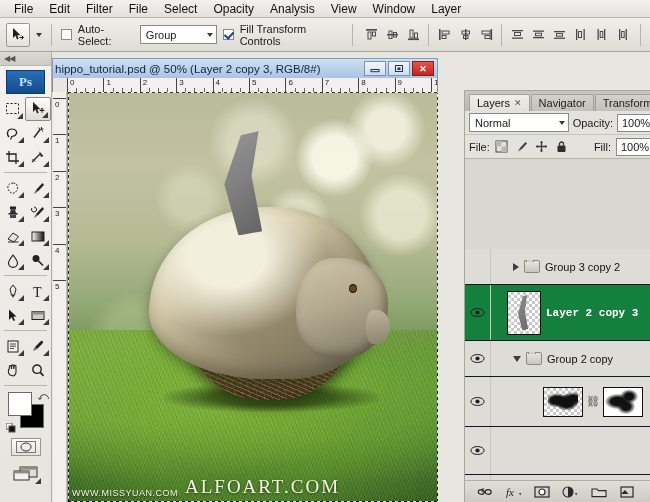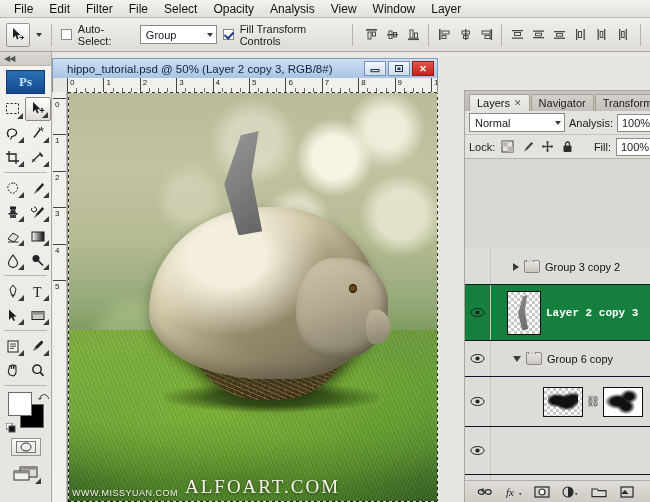--- a/index.html
+++ b/index.html
@@ -89,21 +89,21 @@
   .qmask { display:flex; justify-content:center; margin-top:4px; }
   .qmask-btn { width:30px;height:18px;border:1px solid #9a978f;background:linear-gradient(#fbfbfa,#e4e2dc);
                display:flex;align-items:center;justify-content:center; }
   .screenmode { display:flex; justify-content:center; margin-top:6px; position:relative;}
 
   
   .docwin { position:absolute; left:52px; top:58px; width:386px; bottom:0; }
   .doc-title {
     height:20px; background:linear-gradient(#cfe0f2,#a8c4e4);
     border:1px solid #7f9cc0; border-bottom:none;
-    display:flex; align-items:center; padding-left:14px; gap:4px;
+    display:flex; align-items:center; padding-left:2px; gap:4px;
     font-size:11.5px; color:#10243d;
   }
   .winbtns { margin-left:auto; display:flex; gap:2px; padding-right:3px; }
   .wbtn { width:22px;height:15px; border:1px solid #7b93b3; background:linear-gradient(#f3f7fc,#cfdcec);
           display:flex;align-items:center;justify-content:center; font-size:9px; color:#20344d;}
   .wbtn.close { background:linear-gradient(#e7544a,#c0261c); border-color:#8e1d15; color:#fff; font-weight:bold;}
   .ruler-h {
     height:14px; background:#f1f0ec; border-left:1px solid #8f8c85; border-right:1px solid #8f8c85;
     position:relative; overflow:hidden; display:flex;
   }
@@ -774,31 +774,31 @@
             </svg>
         </div>
       </div>
     </div>
 
     <div class="blendrow">
       <div class="blend-select">
         <span>Normal</span>
         <span class="caret-sm"></span>
       </div>
-      <span class="opa-lbl">Analysis:</span>
+      <span class="opa-lbl">Opacity:</span>
       <div class="numbox">100%</div>
       <div class="stepper">
         <svg width="7" height="7">
             <path d="M2 1 L5.5 3.5 L2 6 Z" fill="#5a5a5a"></path>
           </svg>
       </div>
     </div>
 
     <div class="lockrow">
-      <span class="lbl">Lock:</span>
+      <span class="lbl">File:</span>
       <div class="lock-icons">
         <div class="lock-i">
           <svg width="13" height="13">
               <rect x="1" y="1" width="11" height="11" fill="none" stroke="#444"></rect>
               <rect x="1" y="1" width="5.5" height="5.5" fill="#b9b7b0"></rect>
               <rect x="6.5" y="6.5" width="5.5" height="5.5" fill="#b9b7b0"></rect>
             </svg>
         </div>
         <div class="lock-i">
           <svg width="13" height="13">
@@ -861,21 +861,21 @@
           <span class="eye">
             <svg width="15" height="11">
                 <ellipse cx="7.5" cy="5.5" rx="6.6" ry="4" fill="none" stroke="#222"></ellipse>
                 <circle cx="7.5" cy="5.5" r="2.1" fill="#222"></circle>
               </svg>
           </span>
         </div>
         <div class="lcontent" style="padding-left:22px">
           <span class="tri"></span>
           <span class="folder"></span>
-          <span class="lname">Group 6 copy</span>
+          <span class="lname">Group 2 copy</span>
         </div>
       </div>
 
       <div class="lrow tall" style="height:50px">
         <div class="eyecell">
           <span class="eye">
             <svg width="15" height="11">
                 <ellipse cx="7.5" cy="5.5" rx="6.6" ry="4" fill="none" stroke="#222"></ellipse>
                 <circle cx="7.5" cy="5.5" r="2.1" fill="#222"></circle>
               </svg>

